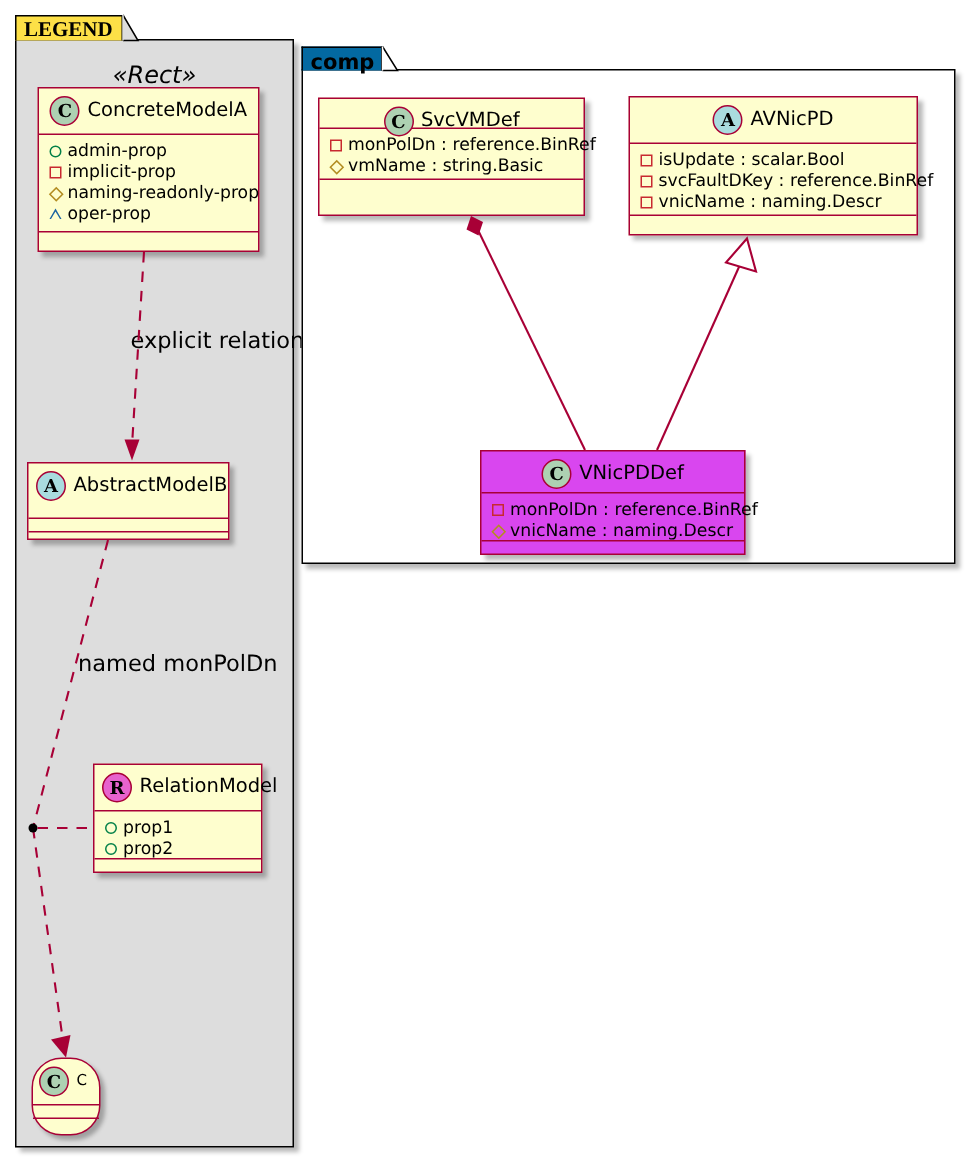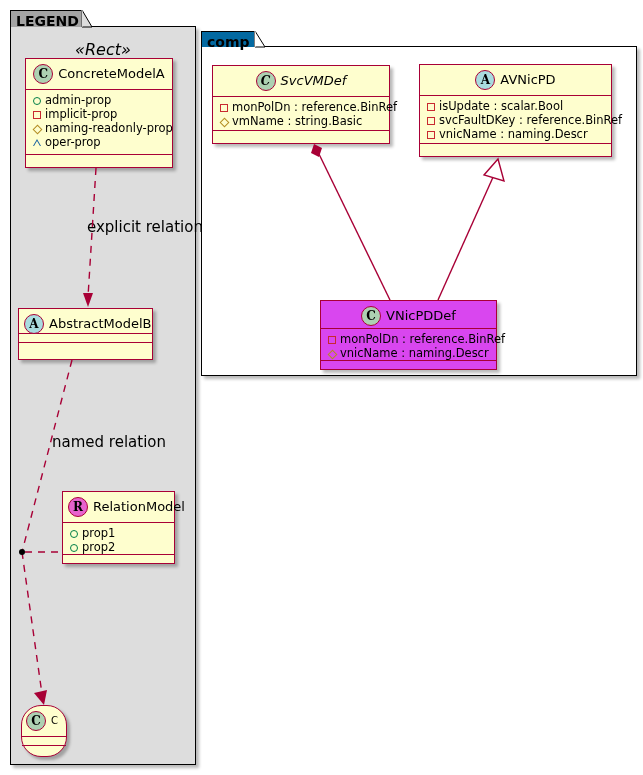--- a/index.html
+++ b/index.html
@@ -30,21 +30,21 @@
     border: 1px solid #000000;
     border-bottom: none;
     font-size: 14px;
     font-weight: bold;
     color: #000000;
     line-height: 1;
     padding: 3px 4px 2px 5px;
     white-space: nowrap;
   }
   #legend-pkg { left: 10px; top: 26px; width: 186px; height: 739px; background: #DDDDDD; }
-  #legend-tab { left: 10px; top: 10px; width: 72px; height: 17px; background: #a3a3a3; }
+  #legend-tab { left: 10px; top: 10px; width: 72px; height: 17px; background: #fde047; font-family: Liberation Serif, serif; }
   #comp-pkg   { left: 201px; top: 46px; width: 436px; height: 330px; background: #FFFFFF; }
   #comp-tab   { left: 201px; top: 31px; width: 54px; height: 16px; background: #0369a1; }
 
   
   .cls {
     position: absolute;
     box-sizing: border-box;
     border: 1px solid #A80036;
     background: #FEFECE;
     box-shadow: 3px 3px 3px rgba(0,0,0,0.28);
@@ -187,28 +187,28 @@
           <span class="mk triangle">
             <span class="inner"></span>
           </span>
           <span>oper-prop</span>
         </div>
     </div>
     <div class="cls-methods"></div>
   </div>
 
   <div class="cls" style="left:18px; top:308px; width:135px; height:52px;">
-    <div class="cls-header" style="height:25px; text-align:left; padding-left:5px;">
+    <div class="cls-header" style="height:37px; text-align:left; padding-left:5px;">
       <span class="badge a">A</span><span class="cls-title abstract">AbstractModelB</span>
     </div>
     <div class="cls-attrs" style="height:9px;"></div>
     <div class="cls-methods"></div>
   </div>
 
-  <div class="cls" style="left:62px; top:491px; width:113px; height:73px;">
+  <div class="cls" style="left:62px; top:509px; width:113px; height:73px;">
     <div class="cls-header" style="height:31px; text-align:left; padding-left:5px;">
       <span class="badge r">R</span><span class="cls-title">RelationModel</span>
     </div>
     <div class="cls-attrs" style="height:32px;">
       <div class="attr">
           <span class="mk circle"></span>
           <span>prop1</span>
         </div>
       <div class="attr">
           <span class="mk circle"></span>
@@ -223,21 +223,21 @@
       <span class="badge c">C</span><span class="cls-title" style="font-size:10px;">C</span>
     </div>
     <div class="cls-attrs" style="height:9px;"></div>
     <div class="cls-methods"></div>
   </div>
 
   <div class="edge-label" style="left:87px; top:218px;">
     <span>explicit relation</span>
   </div>
   <div class="edge-label" style="left:52px; top:433px;">
-    <span>named relation</span>
+    <span>named monPolDn</span>
   </div>
 
   <svg class="links" style="z-index:3;">
 
     <line x1="96" y1="168" x2="88" y2="297" stroke="#A80036" stroke-width="1.4" stroke-dasharray="7,6"></line>
     <polygon points="88,307 83,293 93,293" fill="#A80036"></polygon>
 
     <line x1="72" y1="360" x2="22" y2="552" stroke="#A80036" stroke-width="1.4" stroke-dasharray="7,6"></line>
     <line x1="22" y1="552" x2="42" y2="694" stroke="#A80036" stroke-width="1.4" stroke-dasharray="7,6"></line>
     <polygon points="44,705 34,693 47,690" fill="#A80036"></polygon>
@@ -250,21 +250,21 @@
   <div class="pkg" id="comp-pkg"></div>
   <div class="pkg-tab" id="comp-tab">
     <span>comp</span>
   </div>
   <svg class="links" style="z-index:1;">
     <polyline points="255,31 265,47 255,47" fill="#FFFFFF" stroke="#000000" stroke-width="1"></polyline>
     <line x1="255" y1="31" x2="255" y2="47" stroke="#FFFFFF" stroke-width="1"></line>
   </svg>
 
   <div class="cls" style="left:212px; top:65px; width:178px; height:79px;">
-    <div class="cls-header" style="height:31px;font-style:italic;">
+    <div class="cls-header" style="height:20px;">
       <span class="badge c">C</span><span class="cls-title">SvcVMDef</span>
     </div>
     <div class="cls-attrs" style="height:34px;">
       <div class="attr">
           <span class="mk square"></span>
           <span>monPolDn : reference.BinRef</span>
         </div>
       <div class="attr">
           <span class="mk diamond"></span>
           <span>vmName : string.Basic</span>

